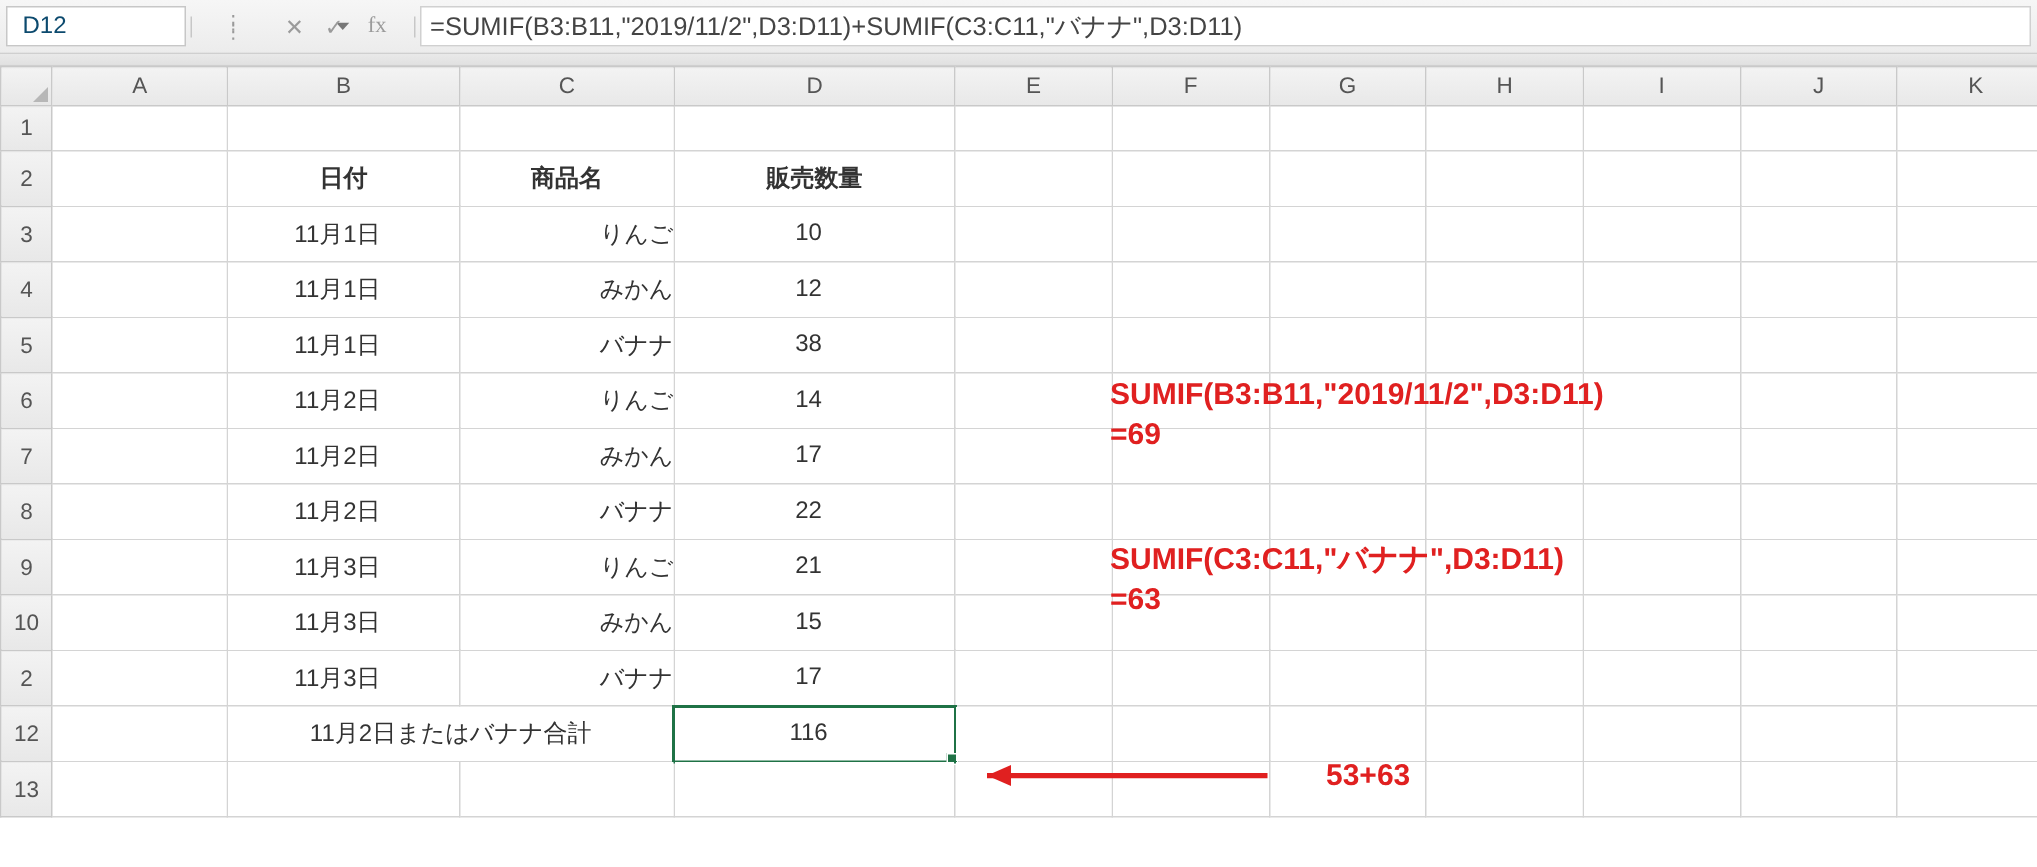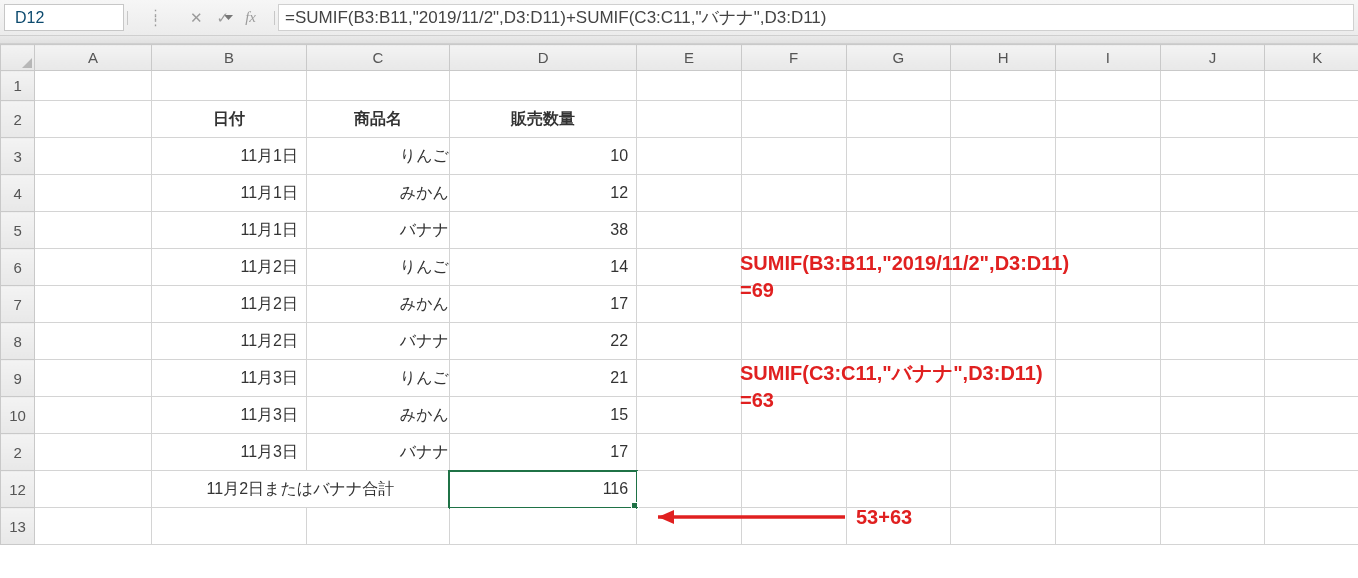--- a/index.html
+++ b/index.html
@@ -53,21 +53,20 @@
     justify-content: center;
   }
   .fb-icons {
     display: flex;
     align-items: center;
     gap: 14px;
     padding: 0 8px;
   }
   .fb-icons span { color: #9b9b9b; font-size: 15px; }
   .fx-label {
-    font-style: italic;
     font-family: "Cambria Math", Georgia, serif;
     font-size: 15px;
     color: #555;
     padding: 0 8px 0 2px;
   }
   .formula-input {
     flex: 1;
     border: none;
     outline: none;
     background: #fff;
@@ -151,21 +150,21 @@
   tr.r1 td, tr.r1 th.rowhdr { height: 30px; }
 
   
   td.tbl-cell { border: 1px solid #7a7a7a; }
   td.tbl-head {
     background: #548235;
     color: #fff;
     font-weight: 700;
     border: 1px solid #7a7a7a;
   }
-  td.tbl-cell.right { text-align: right; padding-right: 8px; }
+  td.tbl-cell.right { text-align: center; padding-right: 8px; }
   td.tbl-cell.center { text-align: right; }
   td.tbl-cell.merged { }
 
   
   td.selected {
     outline: 2px solid #1f7246;
     outline-offset: -1px;
   }
   td.selected::after {
     content: "";
@@ -458,21 +457,21 @@
 
 <div class="overlay">
   <div class="anno" style="left:740px; top:206px;">
     <span>SUMIF(B3:B11,"2019/11/2",D3:D11)</span><br>
     <span>=69</span>
   </div>
   <div class="anno" style="left:740px; top:316px;">
     <span>SUMIF(C3:C11,"バナナ",D3:D11)</span><br>
     <span>=63</span>
   </div>
-  <div class="anno" style="left:856px; top:460px;">
+  <div class="anno" style="left:884px; top:460px;">
     <span>53+63</span>
   </div>
   <svg class="arrow" style="left:640px; top:462px;" width="210" height="22">
     <line x1="18" y1="11" x2="205" y2="11" stroke="#e02020" stroke-width="3.5"></line>
     <polygon points="18,11 34,4 34,18" fill="#e02020"></polygon>
   </svg>
 </div>
 
 </div>
 

